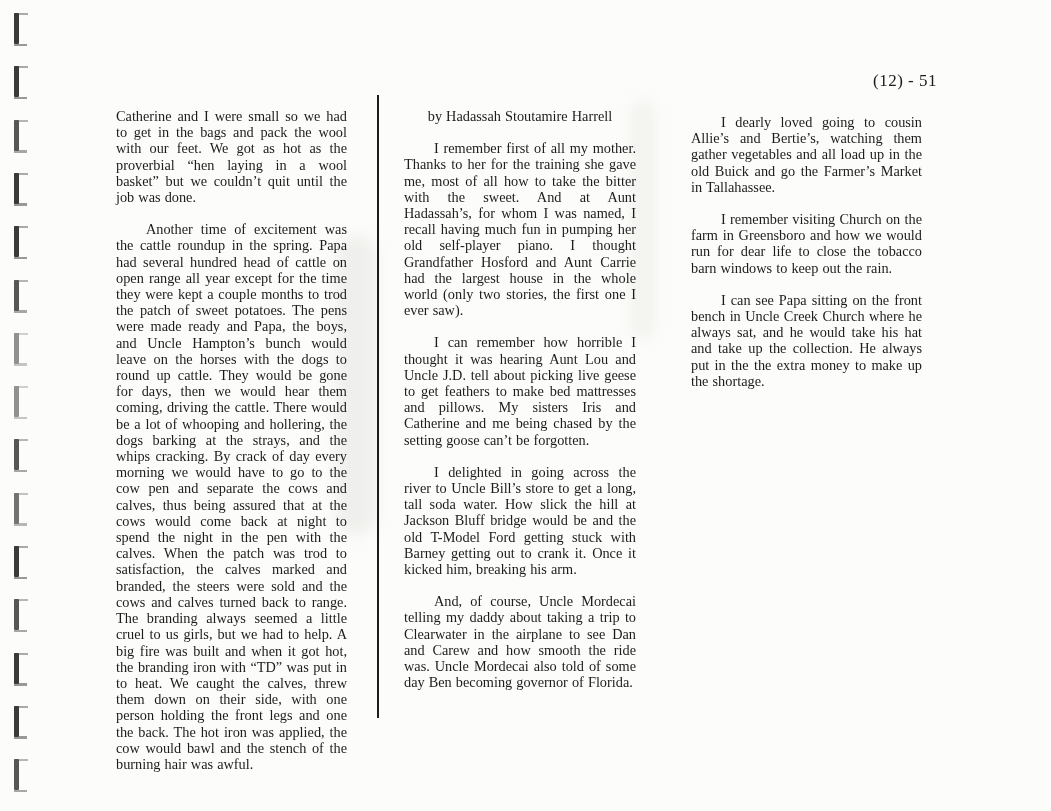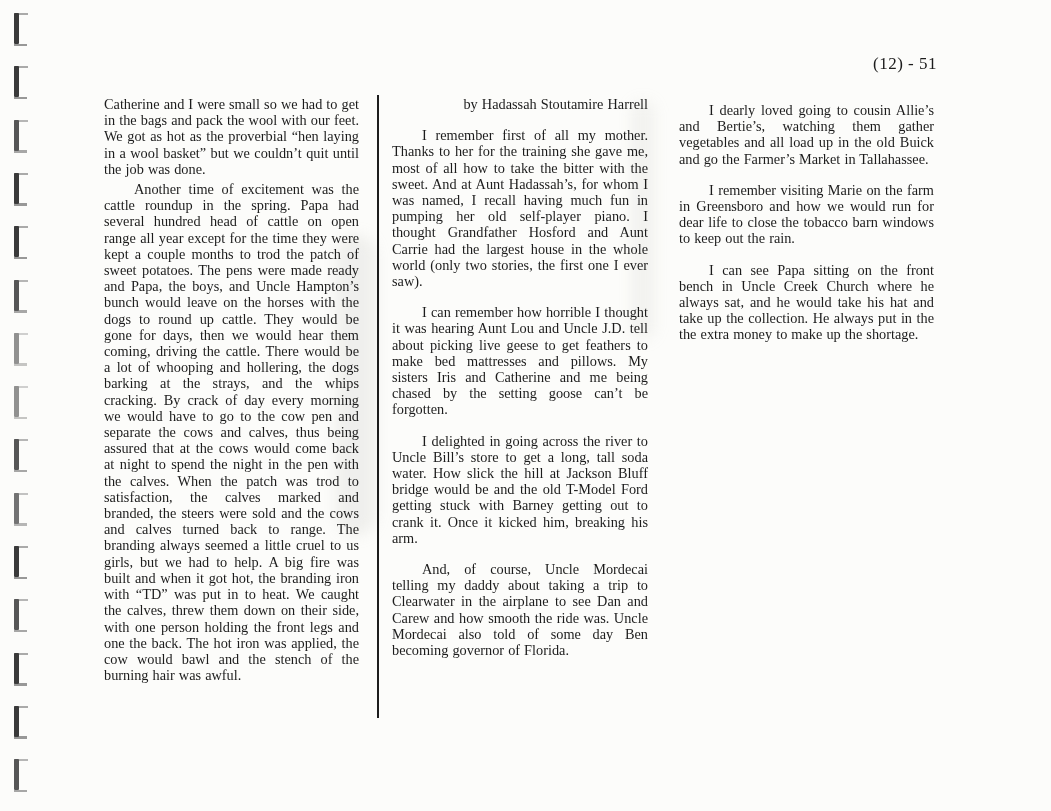--- a/index.html
+++ b/index.html
@@ -30,46 +30,46 @@
   .bmark::after {
     content: ""; position: absolute; left: 0; bottom: -2px;
     width: 13px; height: 2.5px;
     background: rgba(70,70,70,0.55);
   }
   .bmark:nth-child(6), .bmark:nth-child(7), .bmark:nth-child(8) { opacity: 0.55; }
   .bmark:nth-child(9), .bmark:nth-child(10) { opacity: 0.7; }
   .bmark:nth-child(3n) { opacity: 0.85; }
 
   .pagenum {
-    position: absolute; top: 54px; right: 114px;
+    position: absolute; top: 71px; right: 114px;
     font-size: 17px; letter-spacing: 0.5px;
   }
 
   .col { position: absolute; }
   .col1 { left: 100px; top: 92px;  width: 263px; }
   .col2 { left: 388px; top: 92px;  width: 264px; }
   .col3 { left: 675px; top: 98px;  width: 263px; }
 
   .vrule {
     position: absolute; left: 377px; top: 95px;
     width: 2px; height: 623px;
     background: var(--rule, #1d1d1d);
   }
 
   .para {
-    margin: 4px;
+    margin: 16px;
     font-size: 14.3px;
     line-height: 16.2px;
     text-align: justify;
     word-spacing: 0.5px;
     color: var(--ink, #1c1c1c);
   }
   .indent { text-indent: 30px; }
   .gap { margin-top: 15px; }
-  .byline { text-align: right; }
+  .byline { text-align: center; }
 
   
   .shade {
     position: absolute; pointer-events: none;
     background: rgba(185,182,176,0.18);
     filter: blur(7px); border-radius: 20px;
   }
   .shade-a { left: 336px; top: 235px; width: 40px; height: 300px; }
   .shade-b { left: 630px; top: 100px; width: 26px; height: 240px; background: rgba(185,182,176,0.12); }
 </style>
@@ -111,17 +111,17 @@
   <div class="col col2">
     <p class="para byline">by Hadassah Stoutamire Harrell</p>
     <p class="para indent gap">I remember first of all my mother.  Thanks to her for the training she gave me, most of all how to take the bitter with the sweet.  And at Aunt Hadassah’s, for whom I was named, I recall having much fun in pumping her old self-player piano.  I thought Grandfather Hosford and Aunt Carrie had the largest house in the whole world (only two stories, the first one I ever saw).</p>
     <p class="para indent gap">I can remember how horrible I thought it was hearing Aunt Lou and Uncle J.D. tell about picking live geese to get feathers to make bed mattresses and pillows.  My sisters Iris and Catherine and me being chased by the setting goose can’t be forgotten.</p>
     <p class="para indent gap">I delighted in going across the river to Uncle Bill’s store to get a long, tall soda water.  How slick the hill at Jackson Bluff bridge would be and the old T-Model Ford getting stuck with Barney getting out to crank it.  Once it kicked him, breaking his arm.</p>
     <p class="para indent gap">And, of course, Uncle Mordecai telling my daddy about taking a trip to Clearwater in the airplane to see Dan and Carew and how smooth the ride was.  Uncle Mordecai also told of some day Ben becoming governor of Florida.</p>
   </div>
 
   <div class="col col3">
     <p class="para indent">I dearly loved going to cousin Allie’s and Bertie’s, watching them gather vegetables and all load up in the old Buick and go the Farmer’s Market in Tallahassee.</p>
-    <p class="para indent gap">I remember visiting Marie on the farm in Greensboro and how we would run for dear life to close the tobacco barn windows to keep out the rain.</p>
+    <p class="para indent gap">I remember visiting Church on the farm in Greensboro and how we would run for dear life to close the tobacco barn windows to keep out the rain.</p>
     <p class="para indent gap">I can see Papa sitting on the front bench in Uncle Creek Church where he always sat, and he would take his hat and take up the collection.  He always put in the the extra money to make up the shortage.</p>
   </div>
 
 </div>
 
 </body></html>

